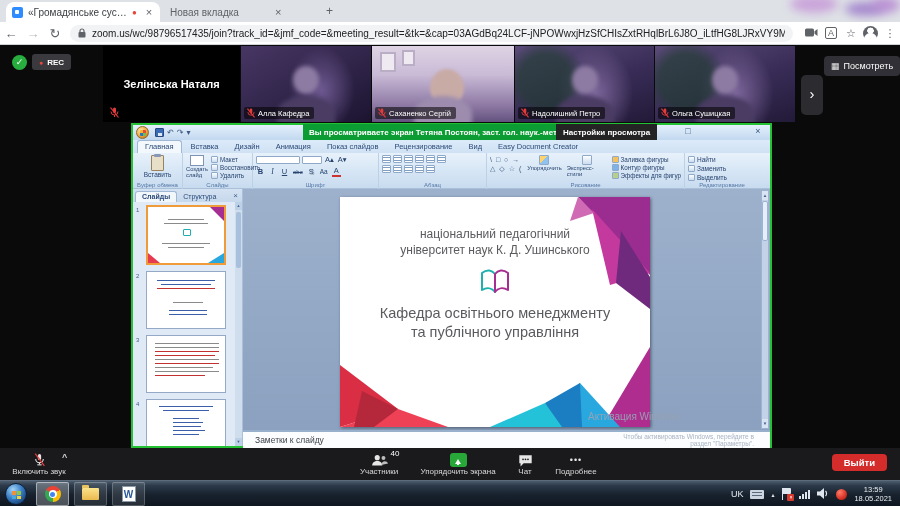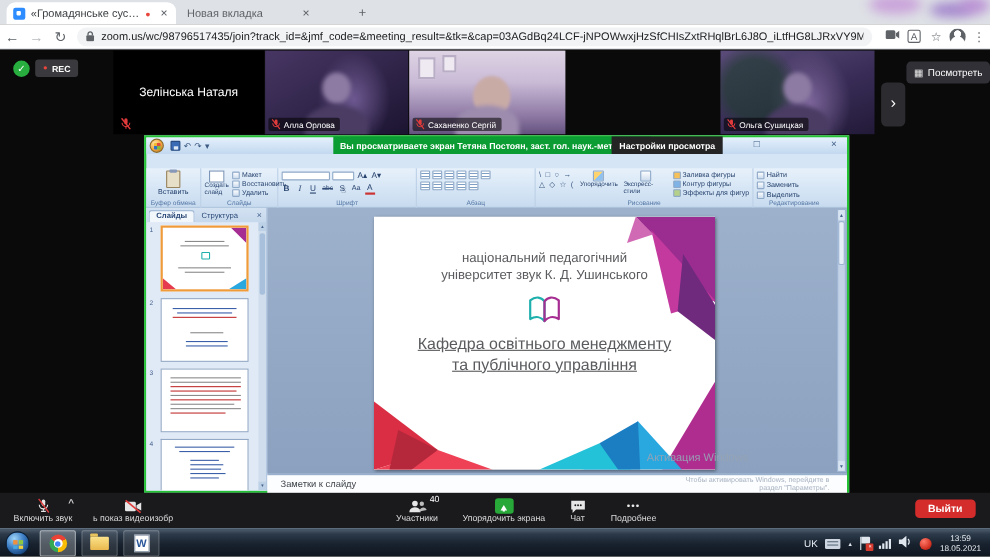--- a/index.html
+++ b/index.html
@@ -34,21 +34,21 @@
   #recpill .dot { color:#e8453c; font-size:7px; }
   .tile { position:absolute; top:1px; height:76px; overflow:hidden; background:#000; }
   .tile .head { position:absolute; left:50%; top:26%; width:26px; height:28px; margin-left:-13px; border-radius:50%; background:#8d7ba3; filter:blur(2px); }
   .tile .torso { position:absolute; left:50%; bottom:-8px; width:58px; height:34px; margin-left:-29px; border-radius:50% 50% 0 0; background:#4a3c63; filter:blur(2px); }
   .t2bg { background:radial-gradient(ellipse 46px 60px at 62% 58%, #6d5890, transparent 72%), linear-gradient(150deg,#473663 0%,#2e2347 60%,#1b1430 100%); }
   .t3bg { background:linear-gradient(180deg,#ded4e4 0%,#c9bad6 38%,#8e79a4 78%,#64527e 100%); }
   .t45bg { background:radial-gradient(circle at 22% 45%, rgba(30,60,45,.6) 0 26px, transparent 40px), radial-gradient(ellipse 50px 64px at 58% 62%, #7c659a, transparent 75%), linear-gradient(160deg,#5a4b78 0%,#382c56 55%,#221a38 100%); }
   .t3 .head { background:#c9aba6; filter:blur(1.5px); width:34px; height:38px; top:30%; }
   .frame { position:absolute; width:16px; height:20px; border:2px solid #b9aec6; background:#efeaf2; }
   .namebadge { position:absolute; left:3px; bottom:3px; background:rgba(0,0,0,.55); border-radius:2px; padding:1px 5px 1px 3px; display:flex; align-items:center; gap:3px; color:#fff; font-size:7.5px; white-space:nowrap; }
-  .centername { position:absolute; left:0; right:0; top:32px; text-align:center; color:#fff; font-weight:normal; font-size:11px; }
+  .centername { position:absolute; left:0; right:0; top:32px; text-align:center; color:#fff; font-weight:bold; font-size:11px; }
   .micmini { flex:none; display:flex; }
   #nextbtn { position:absolute; left:801px; top:30px; width:22px; height:40px; background:#2b2b30; border-radius:5px; color:#fff; font-size:15px; text-align:center; line-height:38px; }
   #viewbtn { position:absolute; left:824px; top:11px; height:20px; background:#303036; border-radius:4px; display:flex; align-items:center; gap:4px; padding:0 7px; color:#fff; font-size:9px; }
   #viewbtn .gico { font-size:9px; color:#e8e8e8; }
 
   
   #share { position:absolute; left:131px; top:78px; width:641px; height:325px; border:2px solid #25c135; background:#d5e5f5; }
   #ppt { position:relative; width:637px; height:321px; font-size:7px; color:#33527d; }
   #ppt-title { position:absolute; left:0; top:0; width:637px; height:15px; background:linear-gradient(#e4f0fc,#c2d8ef); display:flex; align-items:center; }
   #orb { width:13px; height:13px; border-radius:50%; margin:0 3px 0 3px; background:radial-gradient(circle at 35% 30%, #ffe6a0, #f2a83c 55%, #b56a14 90%); border:1px solid #8a6a2a; position:relative; flex:none; }
@@ -90,21 +90,21 @@
   .ttri { position:absolute; width:0; height:0; }
   #pscroll { position:absolute; right:0; top:13px; width:7px; bottom:0; background:#cfdded; }
   #pscroll .pthumb { position:absolute; left:1px; top:10px; width:5px; height:56px; background:#a9c0dc; border-radius:2px; }
   #pscroll .parr { position:absolute; left:0; width:7px; height:8px; font-size:4px; text-align:center; line-height:8px; color:#44618c; background:#bcd0e6; }
 
   #canvas { position:absolute; left:110px; top:0; width:527px; height:241px; background:linear-gradient(#9db1cc,#8ba1bf); }
   #slide { position:absolute; left:97px; top:8px; width:310px; height:230px; background:#fff; box-shadow:1px 1px 3px rgba(0,0,0,.45); overflow:hidden; }
   #slide svg.deco { position:absolute; left:0; top:0; }
   #slidetext { position:absolute; left:0; top:30px; width:310px; text-align:center; color:#5a5b5e; }
   .uni { font-size:12px; line-height:1.32; }
-  .dept { font-size:14.5px; line-height:1.3; margin-top:8px;text-decoration:underline; }
+  .dept { font-size:14.5px; line-height:1.3; margin-top:8px; }
   #book { margin:9px auto 0; width:34px; height:28px; display:block; }
   #vscroll { position:absolute; right:1px; top:1px; width:8px; height:239px; background:#c3d2e6; border:1px solid #9cb4d2; }
   #vscroll .varr { position:absolute; left:0; width:6px; height:9px; font-size:4.5px; line-height:9px; text-align:center; color:#44618c; background:#d8e4f2; }
   #vscroll .vthumb { position:absolute; left:0; top:10px; width:6px; height:40px; background:#e6eef8; border:1px solid #9cb4d2; border-radius:2px; }
   #wm1 { position:absolute; left:345px; top:222px; font-size:10px; color:rgba(150,163,180,.95); }
   #notes { position:absolute; left:110px; top:241px; width:527px; height:28px; background:#fbfdff; border-top:2px solid #98b0cc; }
   #noteslabel { position:absolute; left:12px; top:3px; font-size:8.5px; color:#40444a; }
   .wmsmall { position:absolute; right:16px; font-size:6.5px; color:#aab4c2; white-space:nowrap; }
 
   
@@ -226,41 +226,55 @@
       <div class="head"></div>
       <div class="torso"></div>
       <span class="namebadge">
         <span class="micmini">
           <svg width="8" height="10" viewBox="0 0 9 11">
               <rect x="3" y="0.5" width="3" height="5.5" rx="1.5" fill="#e23b3b"></rect>
               <path d="M1 4.5a3.5 3.5 0 0 0 7 0" fill="none" stroke="#e23b3b"></path>
               <line x1="0.5" y1="0.5" x2="8.5" y2="10.5" stroke="#e23b3b" stroke-width="1.2"></line>
             </svg>
         </span>
-        <span>Алла Орлова</span>
+        <span>Алла Кафедра</span>
       </span>
     </div>
 
     <div class="tile t3 t3bg" style="left:372px;width:142px;">
       <div class="frame" style="left:8px;top:6px;"></div>
       <div class="frame" style="left:30px;top:4px;width:13px;height:16px;"></div>
       <div class="head"></div>
       <div class="torso" style="background:#9d8cae;"></div>
       <span class="namebadge">
         <span class="micmini">
           <svg width="8" height="10" viewBox="0 0 9 11">
               <rect x="3" y="0.5" width="3" height="5.5" rx="1.5" fill="#e23b3b"></rect>
               <path d="M1 4.5a3.5 3.5 0 0 0 7 0" fill="none" stroke="#e23b3b"></path>
               <line x1="0.5" y1="0.5" x2="8.5" y2="10.5" stroke="#e23b3b" stroke-width="1.2"></line>
             </svg>
         </span>
         <span>Саханенко Сергій</span>
       </span>
     </div>
 
+    <div class="tile t45bg" style="left:515px;width:139px;">
+      <div class="head"></div>
+      <div class="torso"></div>
+      <span class="namebadge">
+        <span class="micmini">
+          <svg width="8" height="10" viewBox="0 0 9 11">
+              <rect x="3" y="0.5" width="3" height="5.5" rx="1.5" fill="#e23b3b"></rect>
+              <path d="M1 4.5a3.5 3.5 0 0 0 7 0" fill="none" stroke="#e23b3b"></path>
+              <line x1="0.5" y1="0.5" x2="8.5" y2="10.5" stroke="#e23b3b" stroke-width="1.2"></line>
+            </svg>
+        </span>
+        <span>Надолишний Петро</span>
+      </span>
+    </div>
 
     <div class="tile t45bg" style="left:655px;width:140px;">
       <div class="head"></div>
       <div class="torso"></div>
       <span class="namebadge">
         <span class="micmini">
           <svg width="8" height="10" viewBox="0 0 9 11">
               <rect x="3" y="0.5" width="3" height="5.5" rx="1.5" fill="#e23b3b"></rect>
               <path d="M1 4.5a3.5 3.5 0 0 0 7 0" fill="none" stroke="#e23b3b"></path>
               <line x1="0.5" y1="0.5" x2="8.5" y2="10.5" stroke="#e23b3b" stroke-width="1.2"></line>
@@ -283,20 +297,30 @@
           <span id="orb"></span>
           <span class="qsave"></span>
           <span class="qat">↶</span>
           <span class="qat">↷</span>
           <span class="qat">▾</span>
           <span class="winbtn" style="left:473px;">–</span>
           <span class="winbtn" style="left:547px;">□</span>
           <span class="winbtn" style="left:617px;">×</span>
         </div>
 
+        <div id="ppt-tabs">
+          <span class="rtab active">Главная</span>
+          <span class="rtab">Вставка</span>
+          <span class="rtab">Дизайн</span>
+          <span class="rtab">Анимация</span>
+          <span class="rtab">Показ слайдов</span>
+          <span class="rtab">Рецензирование</span>
+          <span class="rtab">Вид</span>
+          <span class="rtab">Easy Document Creator</span>
+        </div>
 
         <div id="ribbon">
           <div class="rgroup" style="width:50px;">
             <div class="bigbtn">
               <span class="clipico"></span>
               <span>Вставить</span>
             </div>
             <div class="glabel">Буфер обмена</div>
           </div>
           <div class="rgroup" style="width:70px;">
@@ -478,21 +502,21 @@
                 <polygon points="0,168 58,212 0,230" fill="#d92e44"></polygon>
                 <polygon points="0,230 58,212 108,230" fill="#ef4155"></polygon>
                 <polygon points="22,194 58,212 34,230 14,230" fill="#b5283c"></polygon>
                 <polygon points="262,230 310,150 310,230" fill="#b02d90"></polygon>
                 <polygon points="190,230 240,186 280,230" fill="#29a8e0"></polygon>
                 <polygon points="150,230 205,206 234,230" fill="#24c2d8"></polygon>
                 <polygon points="205,206 240,186 242,230 222,230" fill="#1b7ec2"></polygon>
               </svg>
               <div id="slidetext">
                 <div class="uni">національний педагогічний</div>
-                <div class="uni">університет звук К. Д. Ушинського</div>
+                <div class="uni">університет наук К. Д. Ушинського</div>
                 <svg id="book" viewBox="0 0 34 28">
                   <path d="M4,5 C9,1 14,2 17,6 L17,24 C14,20 9,19 4,22 Z" fill="none" stroke="#1fb0ae" stroke-width="2" stroke-linejoin="round"></path>
                   <path d="M30,5 C25,1 20,2 17,6 L17,24 C20,20 25,19 30,22 Z" fill="none" stroke="#a62d91" stroke-width="2" stroke-linejoin="round"></path>
                 </svg>
                 <div class="dept">Кафедра освітнього менеджменту</div>
                 <div class="dept" style="margin-top:0;">та публічного управління</div>
               </div>
             </div>
             <div id="vscroll">
               <span class="varr" style="top:0;">▲</span>
@@ -524,30 +548,20 @@
               <rect x="9" y="2" width="6" height="11" rx="3" fill="#e6e6e6"></rect>
               <path d="M5 11a7 7 0 0 0 14 0" fill="none" stroke="#e6e6e6" stroke-width="2"></path>
               <line x1="12" y1="18" x2="12" y2="21" stroke="#e6e6e6" stroke-width="2"></line>
               <line x1="8" y1="22" x2="16" y2="22" stroke="#e6e6e6" stroke-width="2"></line>
               <line x1="4" y1="1" x2="21" y2="24" stroke="#e23b3b" stroke-width="2.4"></line>
             </svg>
         </span>
         <span>Включить звук</span>
       </div>
       <span id="chev">^</span>
-      <div class="ctl" style="left:76px;top:4px;width:90px;">
-        <span class="cico">
-          <svg width="16" height="13" viewBox="0 0 26 20">
-              <rect x="1" y="3" width="16" height="14" rx="2" fill="#e6e6e6"></rect>
-              <path d="M18 8l7-4v12l-7-4z" fill="#e6e6e6"></path>
-              <line x1="2" y1="1" x2="24" y2="19" stroke="#e23b3b" stroke-width="2.4"></line>
-            </svg>
-        </span>
-        <span>ь показ видеоизобр</span>
-      </div>
 
       <div class="ctl" style="left:352px;top:4px;width:54px;">
         <span class="cico">
           <svg width="17" height="13" viewBox="0 0 30 22">
               <circle cx="11" cy="6" r="4.5" fill="#e6e6e6"></circle>
               <path d="M2 20c0-5 4-8 9-8s9 3 9 8z" fill="#e6e6e6"></path>
               <circle cx="22" cy="6.5" r="3.5" fill="#bdbdbd"></circle>
               <path d="M18 19c.5-4 3-6.5 6.5-6.5 2.5 0 4.5 1.5 5.5 4z" fill="#bdbdbd"></path>
             </svg>
           <span id="partbadge">40</span>

